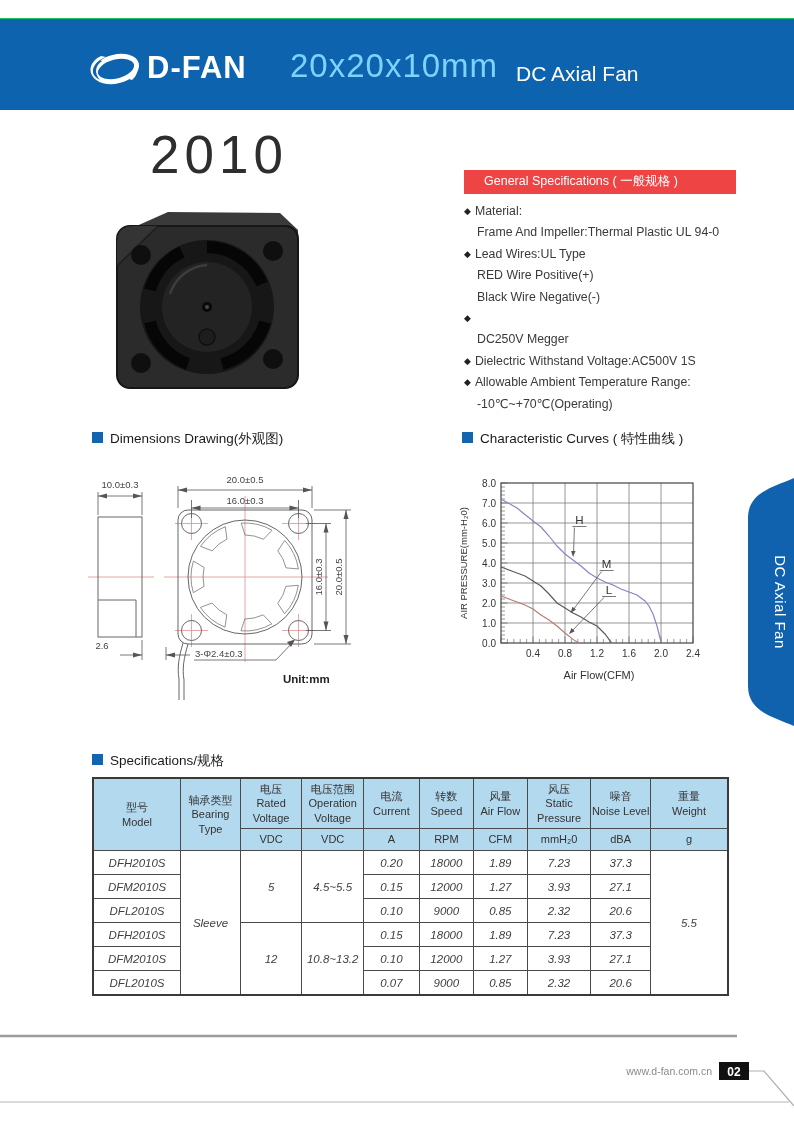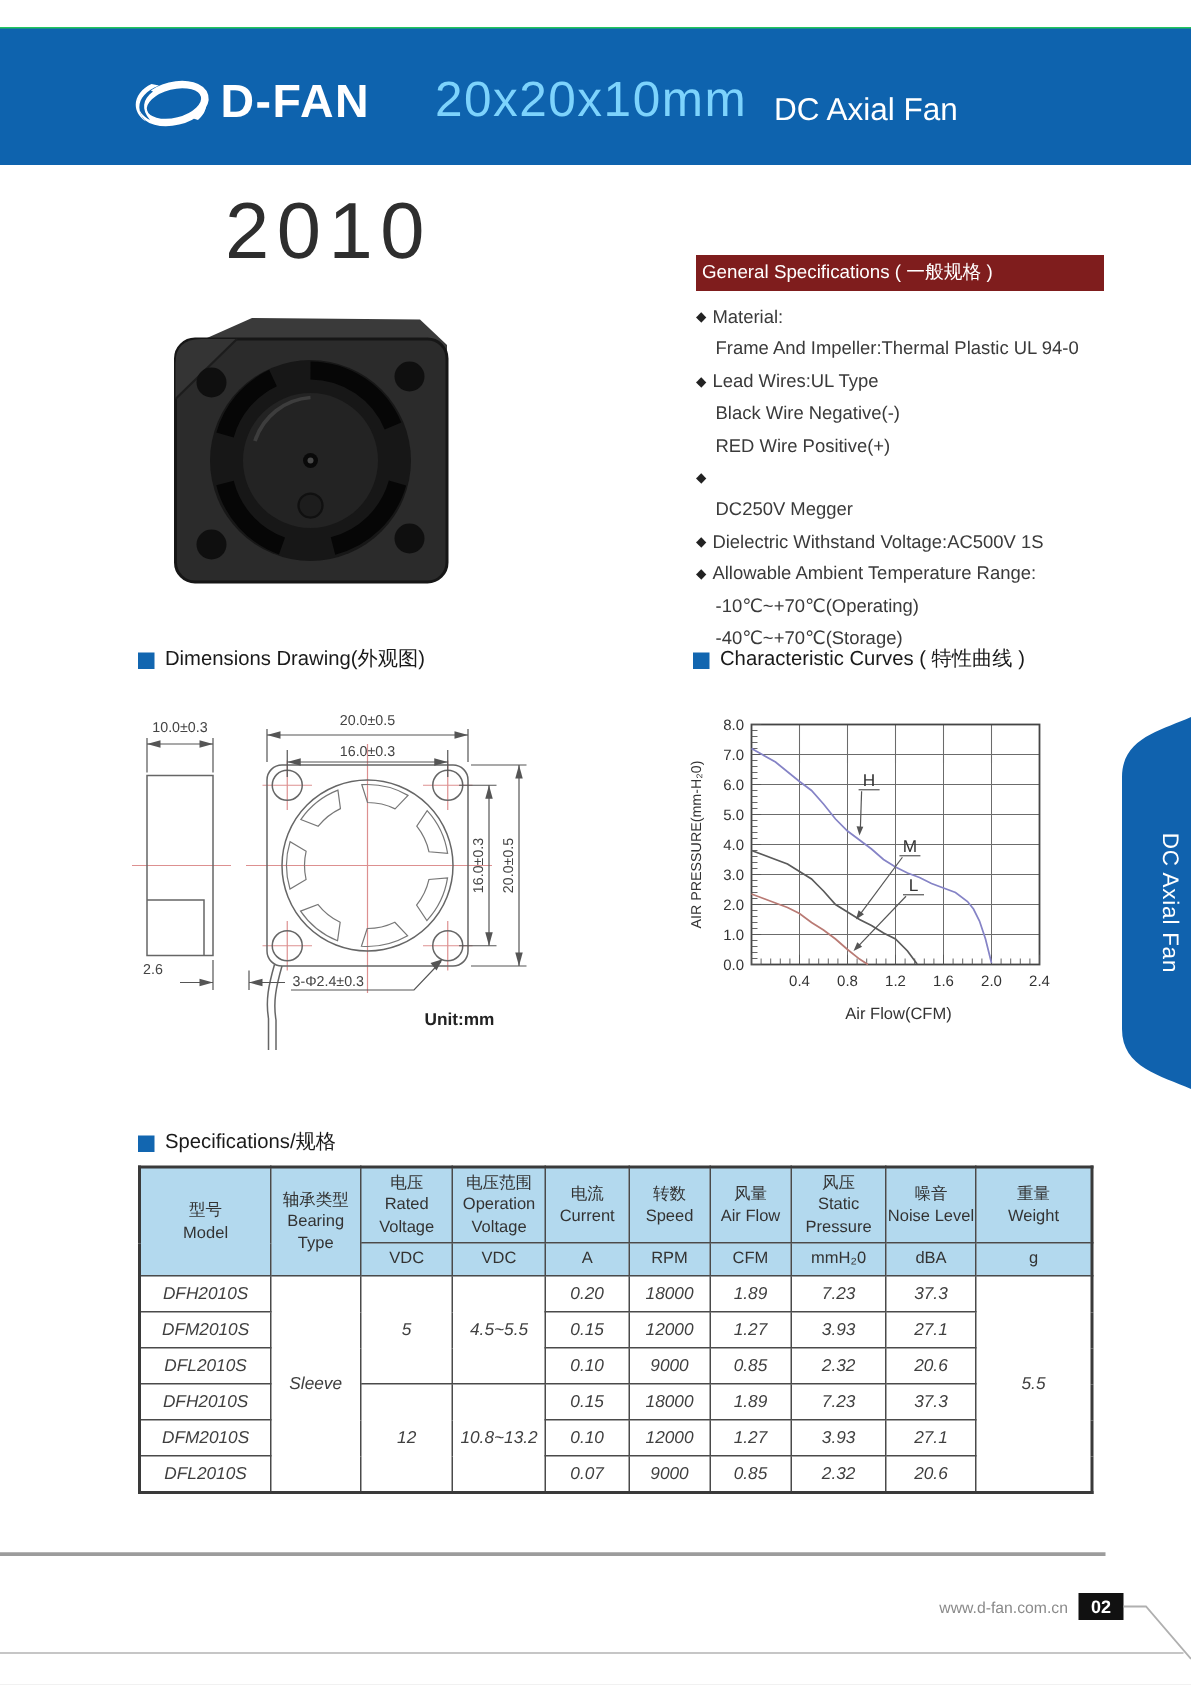--- a/index.html
+++ b/index.html
@@ -9,27 +9,27 @@
   .band{position:absolute;left:0;top:18px;width:794px;height:91px;background:#0e63ae;border-top:1px solid #22c55e;}
   .band .brand{position:absolute;left:147px;top:31px;color:#fff;font-size:31px;font-weight:bold;letter-spacing:1px;}
   .band .size{position:absolute;left:290px;top:28px;color:#7dd3fc;font-size:33px;font-weight:400;letter-spacing:1px;}
   .band .prod{position:absolute;left:516px;top:43px;color:#fff;font-size:21px;font-weight:400;}
   .logo{position:absolute;left:88px;top:30px;}
   
   .model-heading{position:absolute;left:150px;top:124px;font-size:53px;letter-spacing:5px;color:#2e2e2e;}
   .photo{position:absolute;left:110px;top:206px;}
   
   .gs{position:absolute;left:464px;top:170px;width:272px;}
-  .gs-bar{background:#7f1d1d;color:#fff;font-size:12.5px;padding:3px 8px 4px 4px;}
+  .gs-bar{background:#ef4444;color:#fff;font-size:12.5px;padding:3px 8px 4px 20px;}
   .gs-list{margin-top:7px;font-size:12.3px;color:#3a3a3a;}
   .gs-line{display:flex;line-height:21.4px;}
   .gs-line .dia{font-size:9px;margin-right:4px;line-height:21.4px;color:#222;}
   .gs-line.cont{padding-left:13px;}
   
-  .sec-title{position:absolute;display:flex;align-items:center;font-size:13.5px;color:#1a1a1a;}
+  .sec-title{position:absolute;display:flex;align-items:flex-start;font-size:13.5px;color:#1a1a1a;}
   .sec-title .sq{width:11px;height:11px;background:#1266b0;margin:2px 7px 0 0;flex:none;}
   
   .spec-table{position:absolute;left:92px;top:777px;width:637px;border-collapse:collapse;table-layout:fixed;
               font-size:11.5px;color:#3f3f3f;border:2px solid #3a3a3a;}
   .spec-table th,.spec-table td{border:1px solid #4a4a4a;text-align:center;vertical-align:middle;padding:0;}
   .spec-table thead th{background:#b3d9ee;font-weight:normal;font-size:11px;line-height:1.3;color:#333;}
   .spec-table tr.h1 th{height:49px;}
   .spec-table tr.h2 th{height:21px;}
   .spec-table tbody td{height:23px;background:#fff;font-style:italic;}
   
@@ -89,44 +89,41 @@
           <span>Material:</span>
         </div>
         <div class="gs-line cont">
           <span>Frame And Impeller:Thermal Plastic UL 94-0</span>
         </div>
         <div class="gs-line">
           <span class="dia">◆</span>
           <span>Lead Wires:UL Type</span>
         </div>
         <div class="gs-line cont">
+          <span>RED Wire Positive(+)</span>
+        </div>
+        <div class="gs-line cont">
           <span>Black Wire Negative(-)</span>
-        </div>
-        <div class="gs-line cont">
-          <span>RED Wire Positive(+)</span>
         </div>
         <div class="gs-line">
           <span class="dia">◆</span>
         </div>
         <div class="gs-line cont">
           <span>DC250V Megger</span>
         </div>
         <div class="gs-line">
           <span class="dia">◆</span>
           <span>Dielectric Withstand Voltage:AC500V 1S</span>
         </div>
         <div class="gs-line">
           <span class="dia">◆</span>
           <span>Allowable Ambient Temperature Range:</span>
         </div>
         <div class="gs-line cont">
           <span>-10℃~+70℃(Operating)</span>
-        </div>
-        <div class="gs-line cont">
-          <span>-40℃~+70℃(Storage)</span>
         </div>
       </div>
   </div>
 
   <div class="sec-title" style="left:92px;top:430px;">
     <span class="sq"></span>
     <span>Dimensions Drawing(外观图)</span>
   </div>
   <div class="sec-title" style="left:462px;top:430px;">
     <span class="sq"></span>

